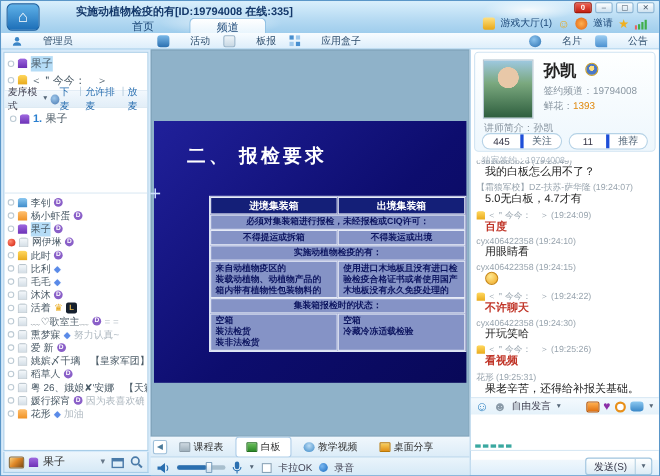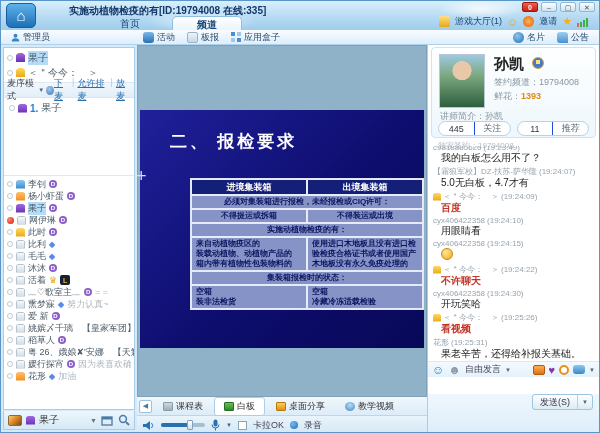--- a/index.html
+++ b/index.html
@@ -19,40 +19,40 @@
   .win-title { position:absolute; top:3px; left:68px; font-weight:bold; color:#14386a; font-size:10px; }
   .win-ctrls { position:absolute; top:1px; right:4px; display:flex; gap:3px; align-items:center; }
   .wbtn { width:16px; height:10px; font-size:7px; line-height:9px; text-align:center; color:#456;
     background:linear-gradient(#fdfeff,#cfe2f0); border:1px solid #8fb6d4; border-radius:2px; }
   .wbtn.red { background:linear-gradient(#f06050,#c22012); border-color:#a01808; color:#fff; font-weight:bold; }
   .tr-cluster { position:absolute; top:14px; right:8px; display:flex; align-items:center; gap:5px; color:#1c4878; font-size:9px; }
   .mini-ic { width:11px; height:11px; display:inline-block; border-radius:2px; }
 
   .tabs { position:absolute; top:15px; left:95px; display:flex; gap:8px; }
   .tab { height:14px; padding:1px 24px; border-radius:5px 5px 0 0; color:#1c4878; font-size:10px; }
-  .tab.active { background:linear-gradient(#ffffff,#e9f5fd); border:1px solid #8fc0e4; border-bottom:none; font-weight:bold; }
+  .tab.active { background:linear-gradient(#ffffff,#e9f5fd); border:1px solid #8fc0e4; border-bottom:none; font-weight:normal; }
 
   
   .toolbar { position:absolute; top:29px; left:0; right:0; height:15px;
     background:linear-gradient(#f8fcff,#ddeefb); border-bottom:1px solid #aed2ec;
     display:flex; align-items:center; font-size:9px; color:#2a4a6a; }
-  .tbtn { display:inline-flex; align-items:center; gap:3px; padding:0 6px; cursor:default;justify-content:space-between; }
+  .tbtn { display:inline-flex; align-items:center; gap:19px; padding:0 6px; cursor:default;justify-content:space-between; }
   .tbtn svg { display:block; }
   .tb-left { position:absolute; left:4px; display:flex; }
   .tb-mid { position:absolute; left:136px; display:flex; }
   .tb-right { position:absolute; right:4px; display:flex; }
 
   
   .sidebar { position:absolute; top:46px; left:2px; width:132px; bottom:22px;
     background:#fff; border:1px solid #a8cde8; display:flex; flex-direction:column; overflow:hidden; }
   .speakers { padding:2px 0; border-bottom:1px solid #dce9f4; }
   .speakers .urow { height:15px; font-size:10px; }
   .micbar { height:15px; background:linear-gradient(#f2f8fd,#e2eef8); border-bottom:1px solid #d5e5f1;
     display:flex; align-items:center; padding:0 3px; font-size:9px; color:#445; }
-  .micbar .links { margin-left:auto; display:flex; gap:3px; color:#2a6fb0;text-decoration:underline; }
+  .micbar .links { margin-left:auto; display:flex; gap:3px; color:#2a6fb0; }
   .micbar .links span { cursor:default; }
   .micbar .sep { color:#b5cbdc; }
   .queue { height:78px; border-bottom:1px solid #dce9f4; padding:4px 2px; }
   .ulist { flex:1; overflow:hidden; padding-top:2px; }
   .urow { display:flex; align-items:center; gap:3px; height:12px; padding:0 3px; font-size:9px; color:#4a5a66; white-space:nowrap; }
   .urow[data-sel="1"] .u-name { background:#b5dcf6; }
   .u-radio { width:6px; height:6px; border:1px solid #bccad4; border-radius:50%; flex:none; }
   .u-dot { display:none; width:7px; height:7px; border-radius:50%; background:radial-gradient(circle at 35% 35%,#ff8a70,#d01808); flex:none; }
   .urow[data-dot="red"] .u-dot { display:block; }
   .u-vest { width:9px; height:9px; flex:none; clip-path:polygon(0 22%,28% 0,72% 0,100% 22%,100% 100%,0 100%); }
@@ -120,26 +120,26 @@
   .rpanel { position:absolute; top:44px; right:0; width:172px; bottom:0; background:#fff; border-left:1px solid #a8cde8;padding-left:37px; }
   .card { position:absolute; top:2px; left:3px; right:3px; height:91px; border:1px solid #cfe3f2; border-radius:4px;
     background:linear-gradient(#feffff,#eef7fd); }
   .avatar { position:absolute; top:6px; left:7px; width:46px; height:54px; border:1px solid #b8c8d4;
     background:radial-gradient(circle at 50% 30%, #e8c8a8 0 22%, rgba(0,0,0,0) 23%),
                linear-gradient(180deg,#9ec8e0 0%,#7aa87e 40%,#2e5e3e 100%); }
   .c-name { position:absolute; top:7px; left:62px; font-size:15px; font-weight:bold; color:#222; }
   .medal { position:absolute; top:9px; left:100px; width:12px; height:12px; border-radius:50%;
     background:radial-gradient(circle at 50% 40%,#ffe080 30%,#4a78c8 32%); border:1px solid #c8a030; }
   .c-line { position:absolute; left:62px; font-size:9px; color:#8a97a2; }
-  .c-line b { color:#e08a10; font-weight:bold; }
+  .c-line b { color:#e08a10; font-weight:normal; }
   .c-intro { position:absolute; left:8px; top:62px; font-size:9px; color:#8a97a2; }
   .pillrow { position:absolute; left:6px; right:6px; top:73px; display:flex; gap:6px; }
   .pill { flex:1; display:flex; height:15px; border:1px solid #b5d2e6; border-radius:8px; overflow:hidden; background:#fff; font-size:9px; }
   .pill span { flex:1; display:flex; align-items:center; justify-content:center; color:#55687a; }
-  .pill span:first-child { border-right:1px solid #1d4ed8; color:#334; }
+  .pill span:first-child { border-right:3px solid #1d4ed8; color:#334; }
   .subline { position:absolute; top:95px; left:10px; font-size:8px; color:#b0bcc6; }
 
   .msgs { position:absolute; top:101px; left:0; right:0; bottom:71px; overflow:hidden;
     display:flex; flex-direction:column; justify-content:flex-end; }
   .msg { padding:1px 5px; }
   .m-head { font-size:8px; color:#98a4ae; display:flex; align-items:center; gap:2px; }
   .m-vest { display:none; width:8px; height:8px; clip-path:polygon(0 22%,28% 0,72% 0,100% 22%,100% 100%,0 100%);
     background:linear-gradient(#ffd860,#e8a818); flex:none; }
   .msg[data-kind="admin"] .m-vest { display:block; }
   .m-text { font-size:10px; color:#222; padding-left:8px; line-height:12px; }
@@ -153,22 +153,22 @@
   .smiley { color:#2a7fc0; font-size:12px; line-height:12px; }
   .smiley.g { color:#8a9aa8; }
   .ct-right { margin-left:auto; display:flex; align-items:center; gap:4px; }
   .tv-ic { width:12px; height:10px; border-radius:2px; background:linear-gradient(#ffb050,#e07010); border:1px solid #b85808; }
   .heart-ic { color:#8b2fa8; font-size:11px; }
   .alarm-ic { width:10px; height:10px; border-radius:50%; border:2px solid #e8901a; background:#fff; }
   .bub-ic { width:12px; height:9px; border-radius:3px; background:linear-gradient(#8cc8f0,#3a88c8); }
   .chat-input { position:absolute; left:0; right:0; bottom:22px; height:33px; background:#fff; border-bottom:1px solid #d8e8f4; }
   .dashes { position:absolute; left:4px; bottom:2px; display:flex; gap:2px; }
   .dashes i { width:5px; height:3px; background:#3aa8a0; }
-  .sendbar { position:absolute; left:0; right:0; bottom:0; height:38px; background:linear-gradient(#f0f7fc,#ddeefb);
-    display:flex; align-items:flex-start; justify-content:flex-end; padding:0 6px; }
+  .sendbar { position:absolute; left:0; right:0; bottom:0; height:14px; background:linear-gradient(#f0f7fc,#ddeefb);
+    display:flex; align-items:flex-end; justify-content:flex-end; padding:0 6px; }
   .send-btn { display:flex; height:16px; border:1px solid #9fc4de; border-radius:3px; overflow:hidden;
     background:linear-gradient(#feffff,#dcebf5); font-size:9px; color:#334; }
   .send-btn span { display:flex; align-items:center; padding:0 7px; }
   .send-btn .dd { border-left:1px solid #b5d0e2; padding:0 4px; font-size:6px; color:#567; }
 
   svg { vertical-align:middle; }
 </style>
 </head>
 <body>
 
@@ -496,20 +496,21 @@
               <div>验检疫合格证书或者使用国产</div>
               <div>木地板没有永久免疫处理的</div>
           </div>
         </div>
         <div class="strow">
             <div class="stcell span">集装箱报检时的状态：</div>
           </div>
         <div class="strow">
           <div class="stcell">
             <div>空箱</div>
+              <div>装法检货</div>
               <div>装非法检货</div>
           </div>
           <div class="stcell">
             <div>空箱</div>
               <div>冷藏冷冻适载检验</div>
           </div>
         </div>
       </div>
     </div>
   </div>
@@ -518,26 +519,26 @@
     <span class="collapse-ic">◀</span>
     <span class="ctab">
       <span class="ic-sq" style="background:linear-gradient(#cdd8e0,#9fb0bc);border:1px solid #8a9aa6"></span>
       <span>课程表</span>
     </span>
     <span class="ctab active">
       <span class="ic-sq" style="background:linear-gradient(#6abf5a,#2e8a28);border:1px solid #247020"></span>
       <span>白板</span>
     </span>
     <span class="ctab">
+      <span class="ic-sq" style="background:radial-gradient(circle at 50% 35%,#bcdcf4,#3a88c8);border-radius:50%"></span>
+      <span>教学视频</span>
+    </span>
+    <span class="ctab">
       <span class="ic-sq" style="background:linear-gradient(#f8d060,#e09018);border:1px solid #b87808"></span>
       <span>桌面分享</span>
-    </span>
-    <span class="ctab">
-      <span class="ic-sq" style="background:radial-gradient(circle at 50% 35%,#bcdcf4,#3a88c8);border-radius:50%"></span>
-      <span>教学视频</span>
     </span>
   </div>
 
   <div class="audiobar">
     <svg width="12" height="11">
       <polygon points="0,4 3,4 7,1 7,10 3,7 0,7" fill="#2a6fb0"></polygon>
         <path d="M8.5 3 a3.5 3.5 0 0 1 0 5" stroke="#2a6fb0" fill="none"></path>
     </svg>
     <span class="slider">
         <span class="fill"></span>

